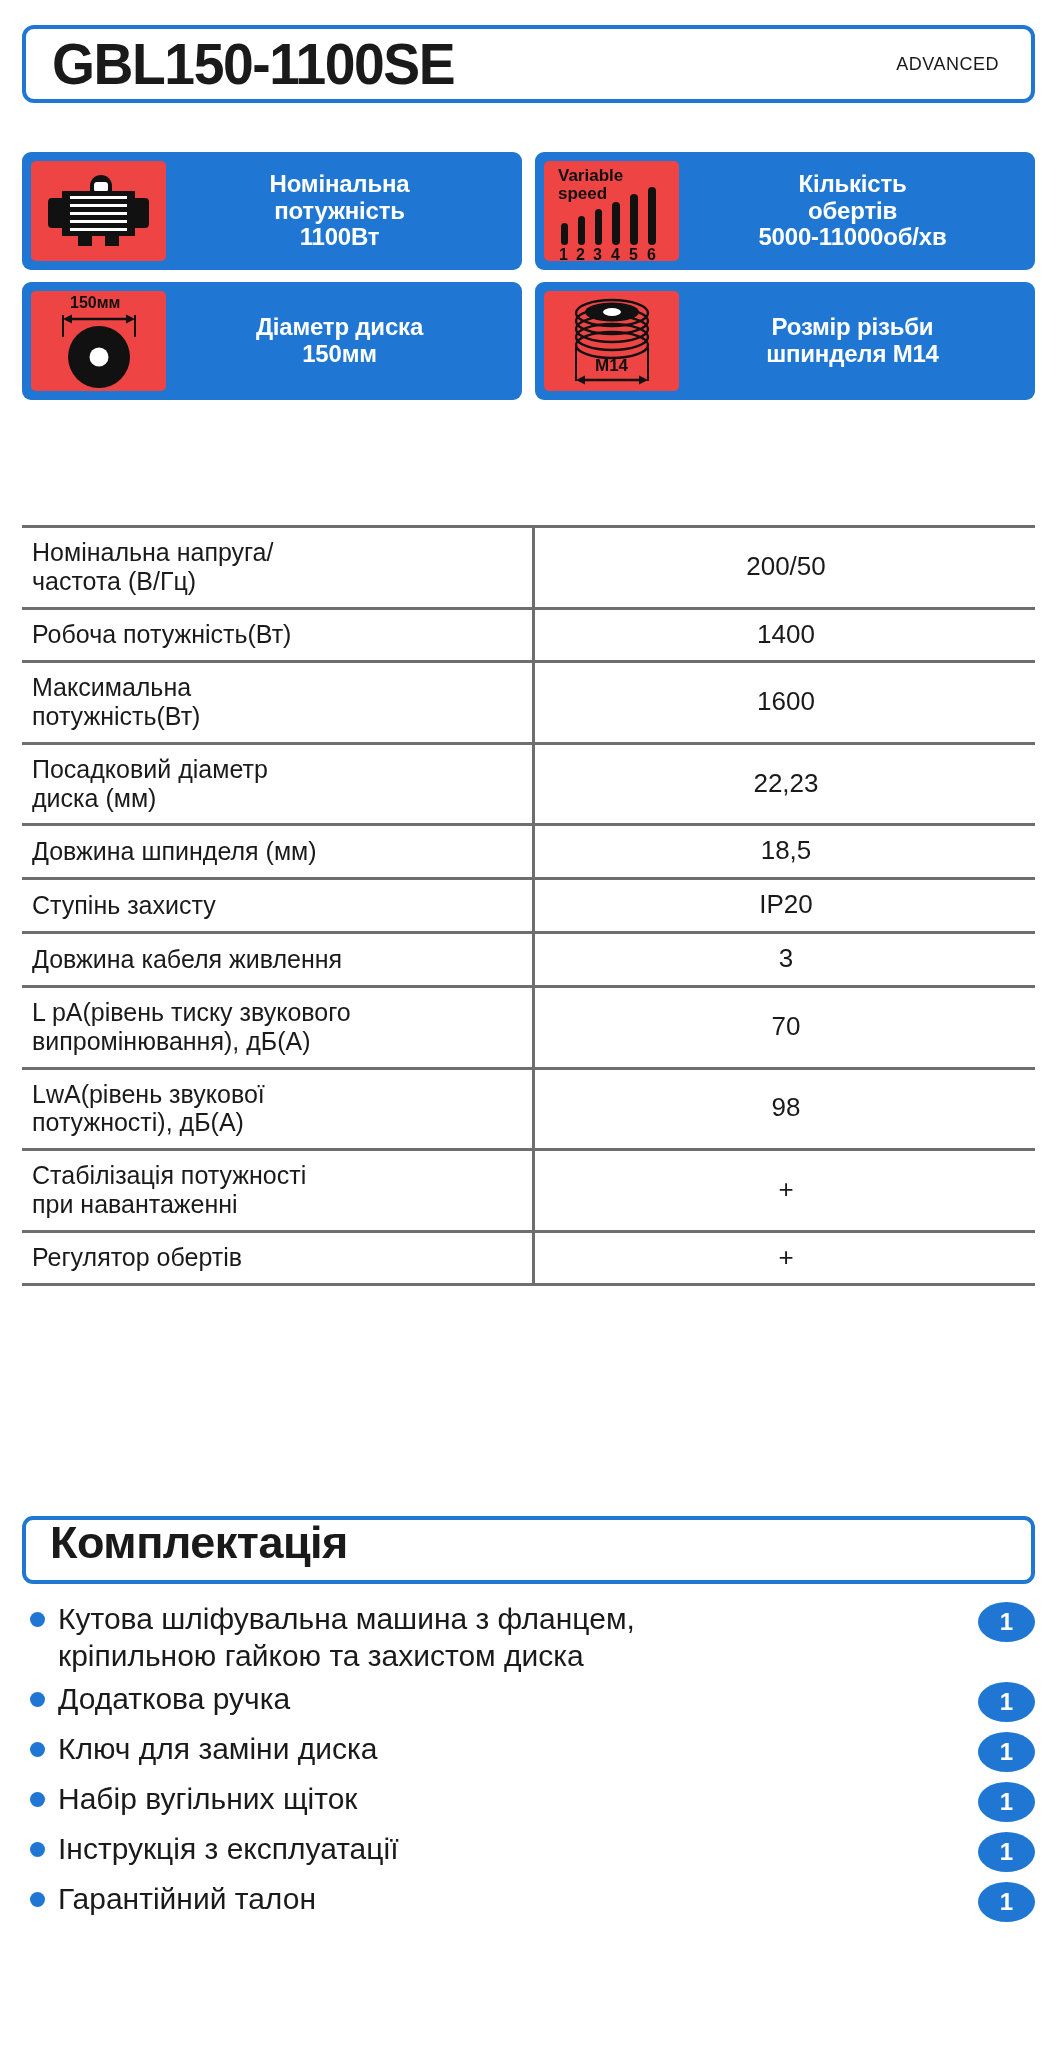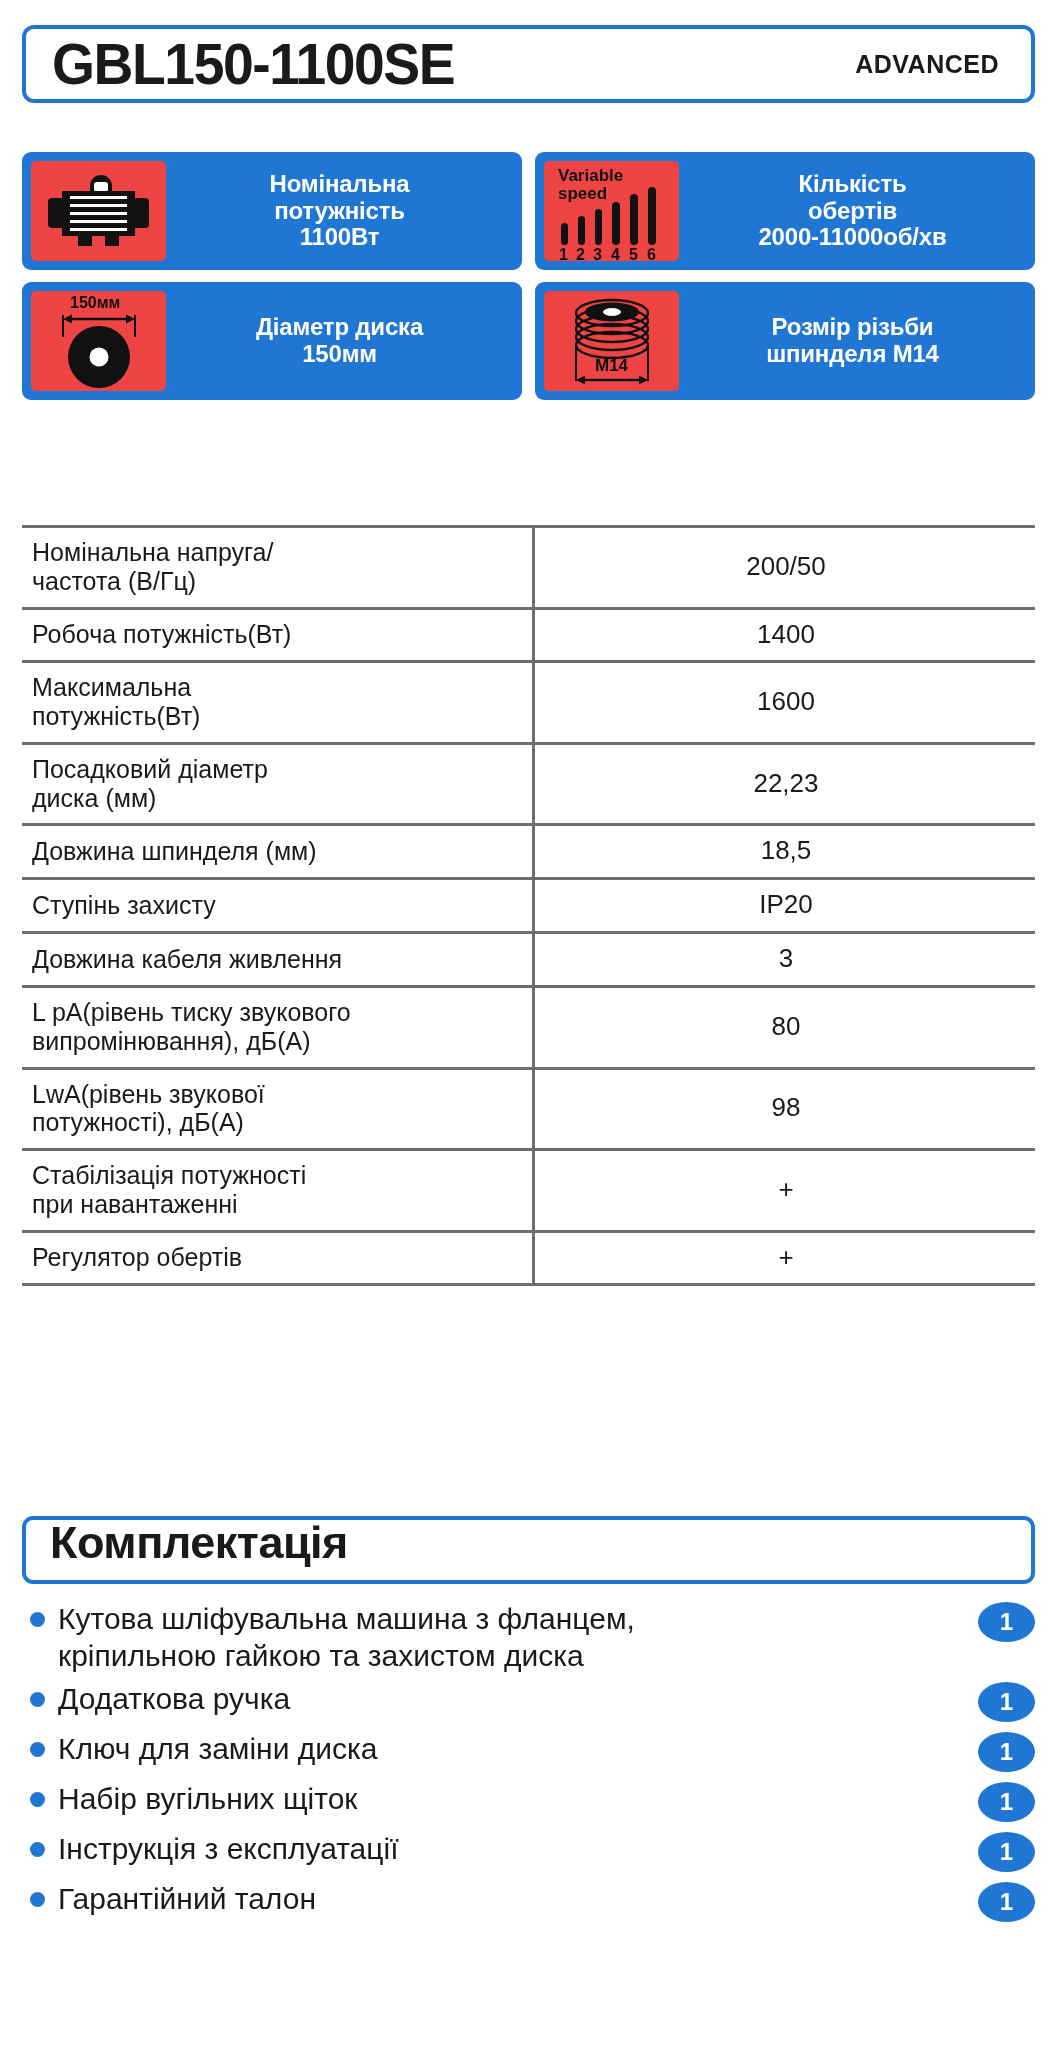--- a/index.html
+++ b/index.html
@@ -42,22 +42,22 @@
     font-size: 57px;
     font-weight: bold;
     letter-spacing: -1.5px;
     color: #1a1a1a;
     line-height: 1;
     white-space: nowrap;
     transform: scaleX(0.97);
     transform-origin: left center;
   }
   .advanced-label {
-    font-size: 25px;
-    font-weight: bold;
+    font-size: 18px;
+    font-weight: normal;
     letter-spacing: 0.5px;
     color: #1a1a1a;
     white-space: nowrap;
     padding-right: 6px;
   }
 
   
   .features {
     position: absolute;
     left: 22px;
@@ -255,21 +255,21 @@
             <text x="24" y="99" font-family="Liberation Sans, sans-serif" font-size="16" font-weight="bold" fill="#111">2</text>
             <text x="41" y="99" font-family="Liberation Sans, sans-serif" font-size="16" font-weight="bold" fill="#111">3</text>
             <text x="59" y="99" font-family="Liberation Sans, sans-serif" font-size="16" font-weight="bold" fill="#111">4</text>
             <text x="77" y="99" font-family="Liberation Sans, sans-serif" font-size="16" font-weight="bold" fill="#111">5</text>
             <text x="95" y="99" font-family="Liberation Sans, sans-serif" font-size="16" font-weight="bold" fill="#111">6</text>
           </svg>
         </div>
         <div class="feature-text">
           <span class="small-fit">Кількість</span>
           <span class="small-fit">обертів</span>
-          <span class="small-fit">2000-11000об/хв</span>
+          <span class="small-fit">5000-11000об/хв</span>
         </div>
       </div>
 
     </div>
 
     <div class="feature-row">
 
       <div class="feature-box h2">
         <div class="icon-tile w-disc">
           <svg width="112" height="100" viewBox="0 0 112 100" aria-hidden="true">
@@ -343,21 +343,21 @@
       <tr>
         <td class="label">Ступінь захисту</td>
         <td class="value">IP20</td>
       </tr>
       <tr>
         <td class="label">Довжина кабеля живлення</td>
         <td class="value">3</td>
       </tr>
       <tr>
         <td class="label">L pA(рівень тиску звукового<br>випромінювання), дБ(А)</td>
-        <td class="value">80</td>
+        <td class="value">70</td>
       </tr>
       <tr>
         <td class="label">LwA(рівень звукової<br>потужності), дБ(А)</td>
         <td class="value">98</td>
       </tr>
       <tr>
         <td class="label">Стабілізація потужності<br>при навантаженні</td>
         <td class="value">+</td>
       </tr>
       <tr>

